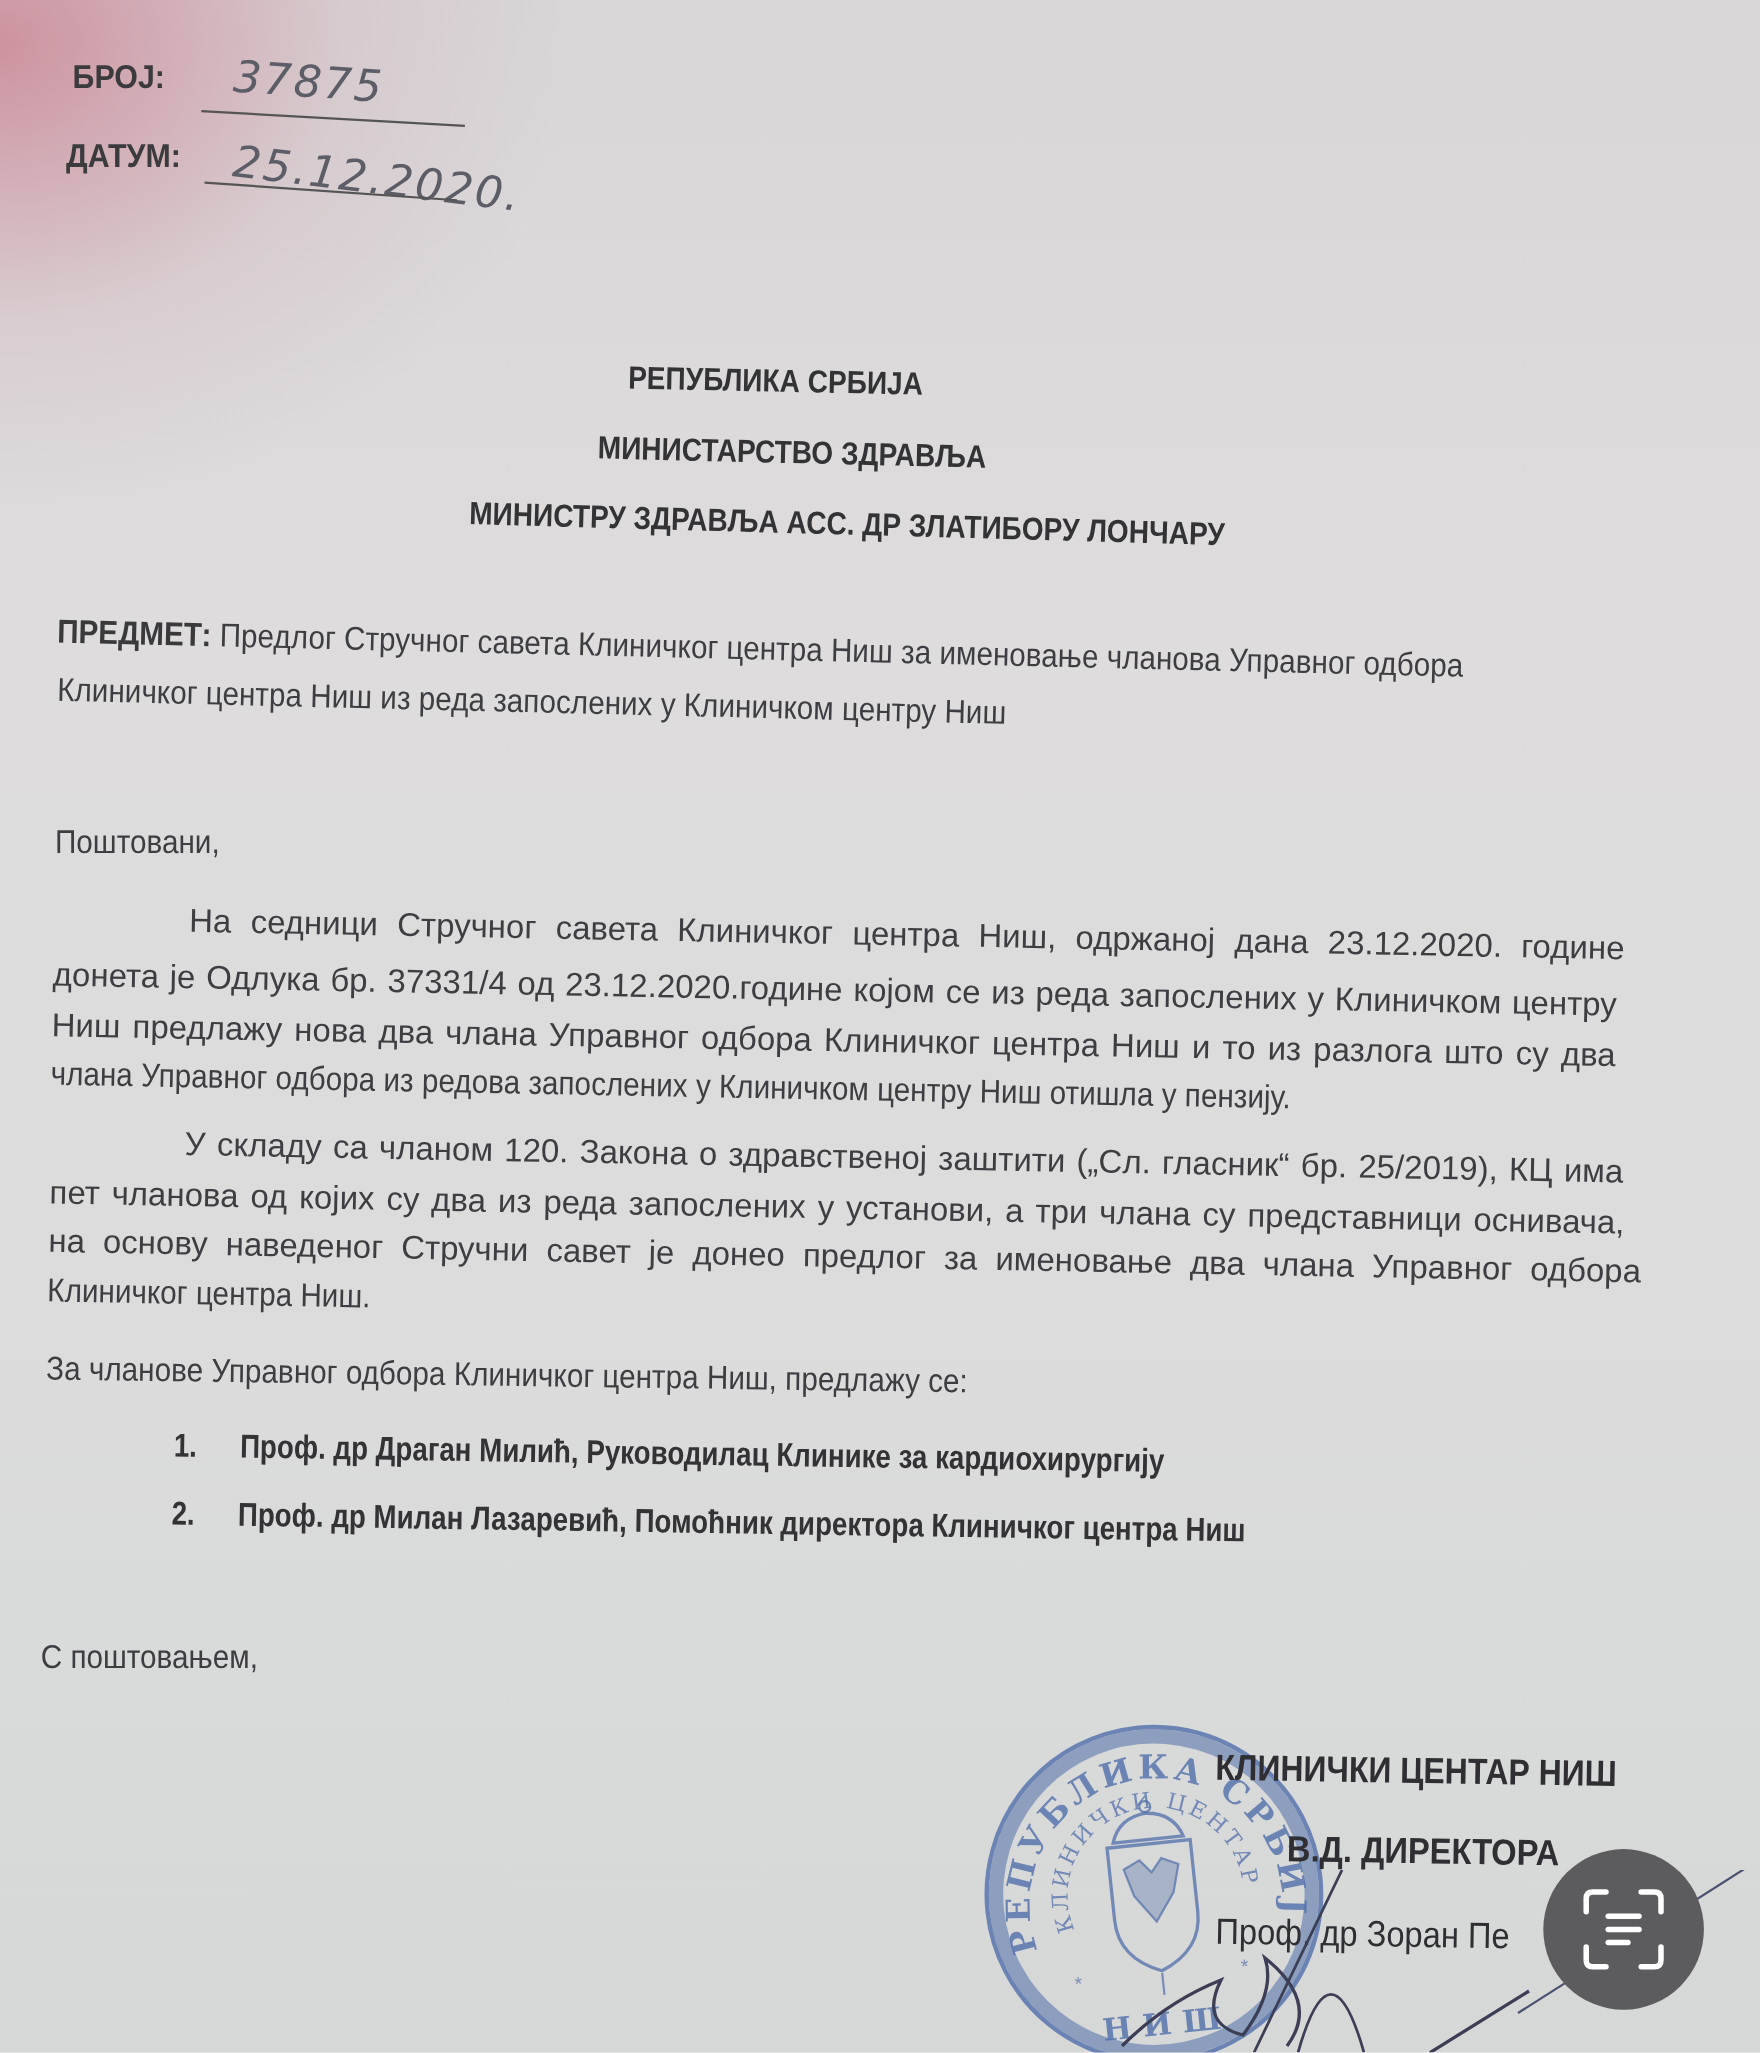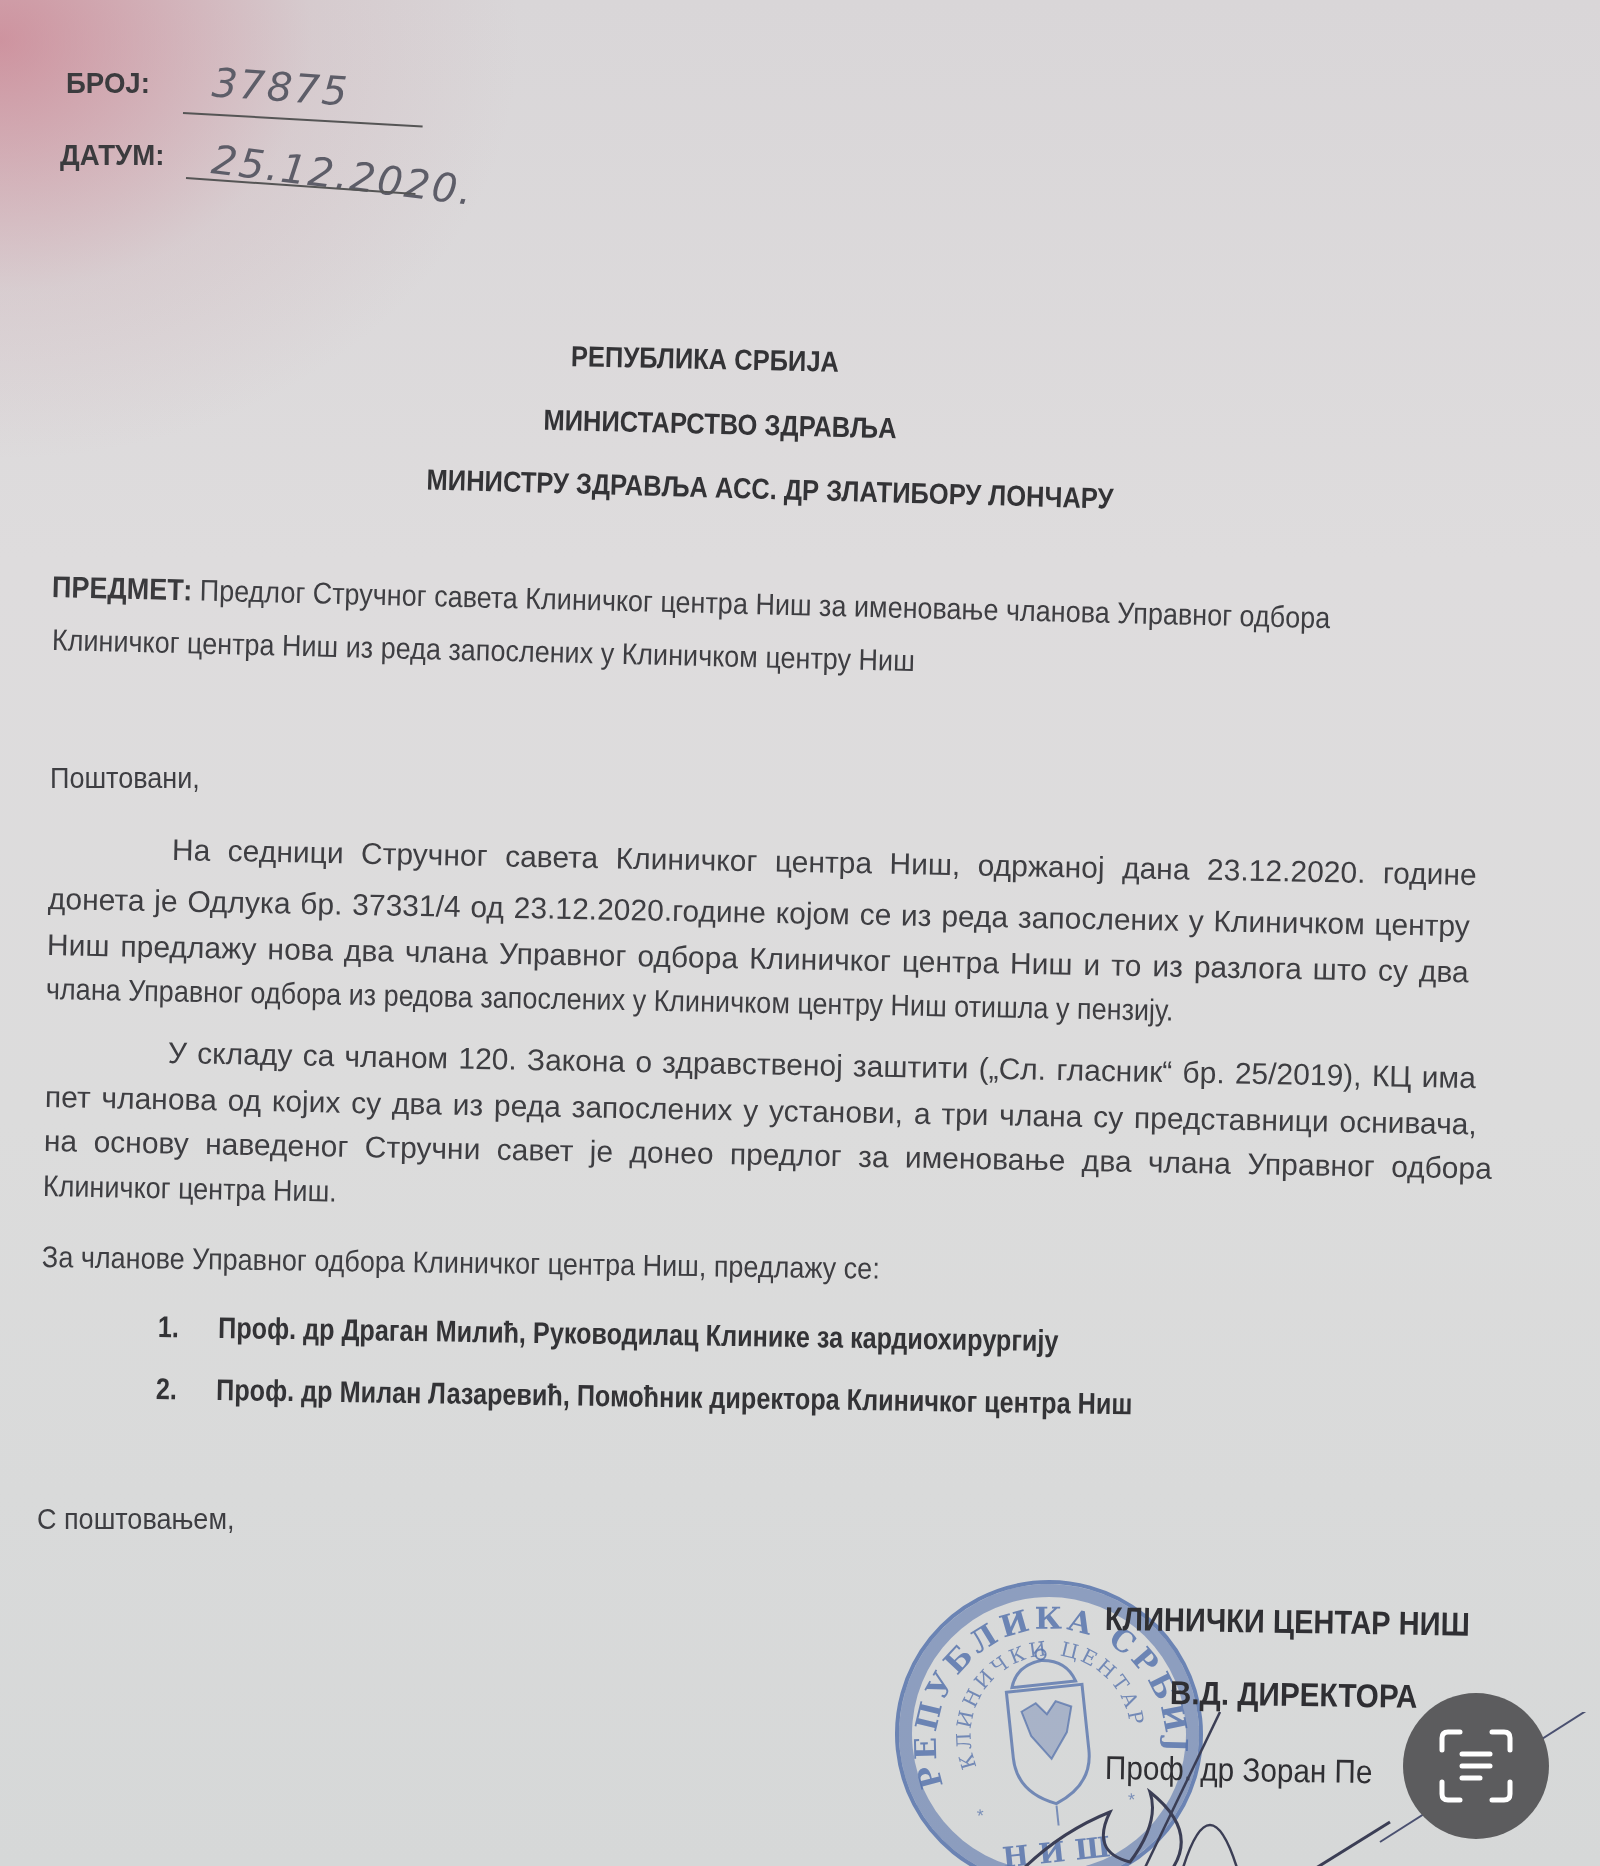--- a/index.html
+++ b/index.html
@@ -4,21 +4,21 @@
 <style>
   html, body { margin: 0; padding: 0; }
   body {
     width: 1600px; height: 1866px; overflow: hidden; position: relative;
     font-family: "Liberation Sans", sans-serif;
     color: #3a3a3c;
     background:
       radial-gradient(ellipse 520px 420px at 0px 40px, rgba(196,92,112,0.55), rgba(200,150,160,0.18) 60%, rgba(220,210,212,0) 100%),
       linear-gradient(180deg, #d9d6d8 0%, #dedcdd 30%, #dcdcdc 60%, #d6d8d8 100%);
   }
-  .page { position: absolute; inset: 0; margin-top: 12px; }
+  .page { position: absolute; inset: 0; }
   .abs { position: absolute; white-space: nowrap; }
   .label { font-weight: bold; font-size: 30px; color: #3b3b3e; transform: scaleX(0.92); transform-origin: left; }
   .hand { font-family: "DejaVu Sans", sans-serif; font-size: 40px; color: #5d5d68; font-weight: 300; font-style: italic; letter-spacing: 2px; }
   .uline { position: absolute; height: 2px; background: #555; }
   .head { font-weight: bold; font-size: 29px; color: #333336; transform: scaleX(0.88); transform-origin: center; text-align: center; }
   .body { font-size: 30px; color: #3e3e42; transform-origin: left; }
   .bold { font-weight: bold; }
   .stamp {
     position: absolute; left: 895px; top: 1568px; width: 300px; height: 300px;
     border-radius: 50%; border: 4px solid rgba(80,110,170,0.8);

